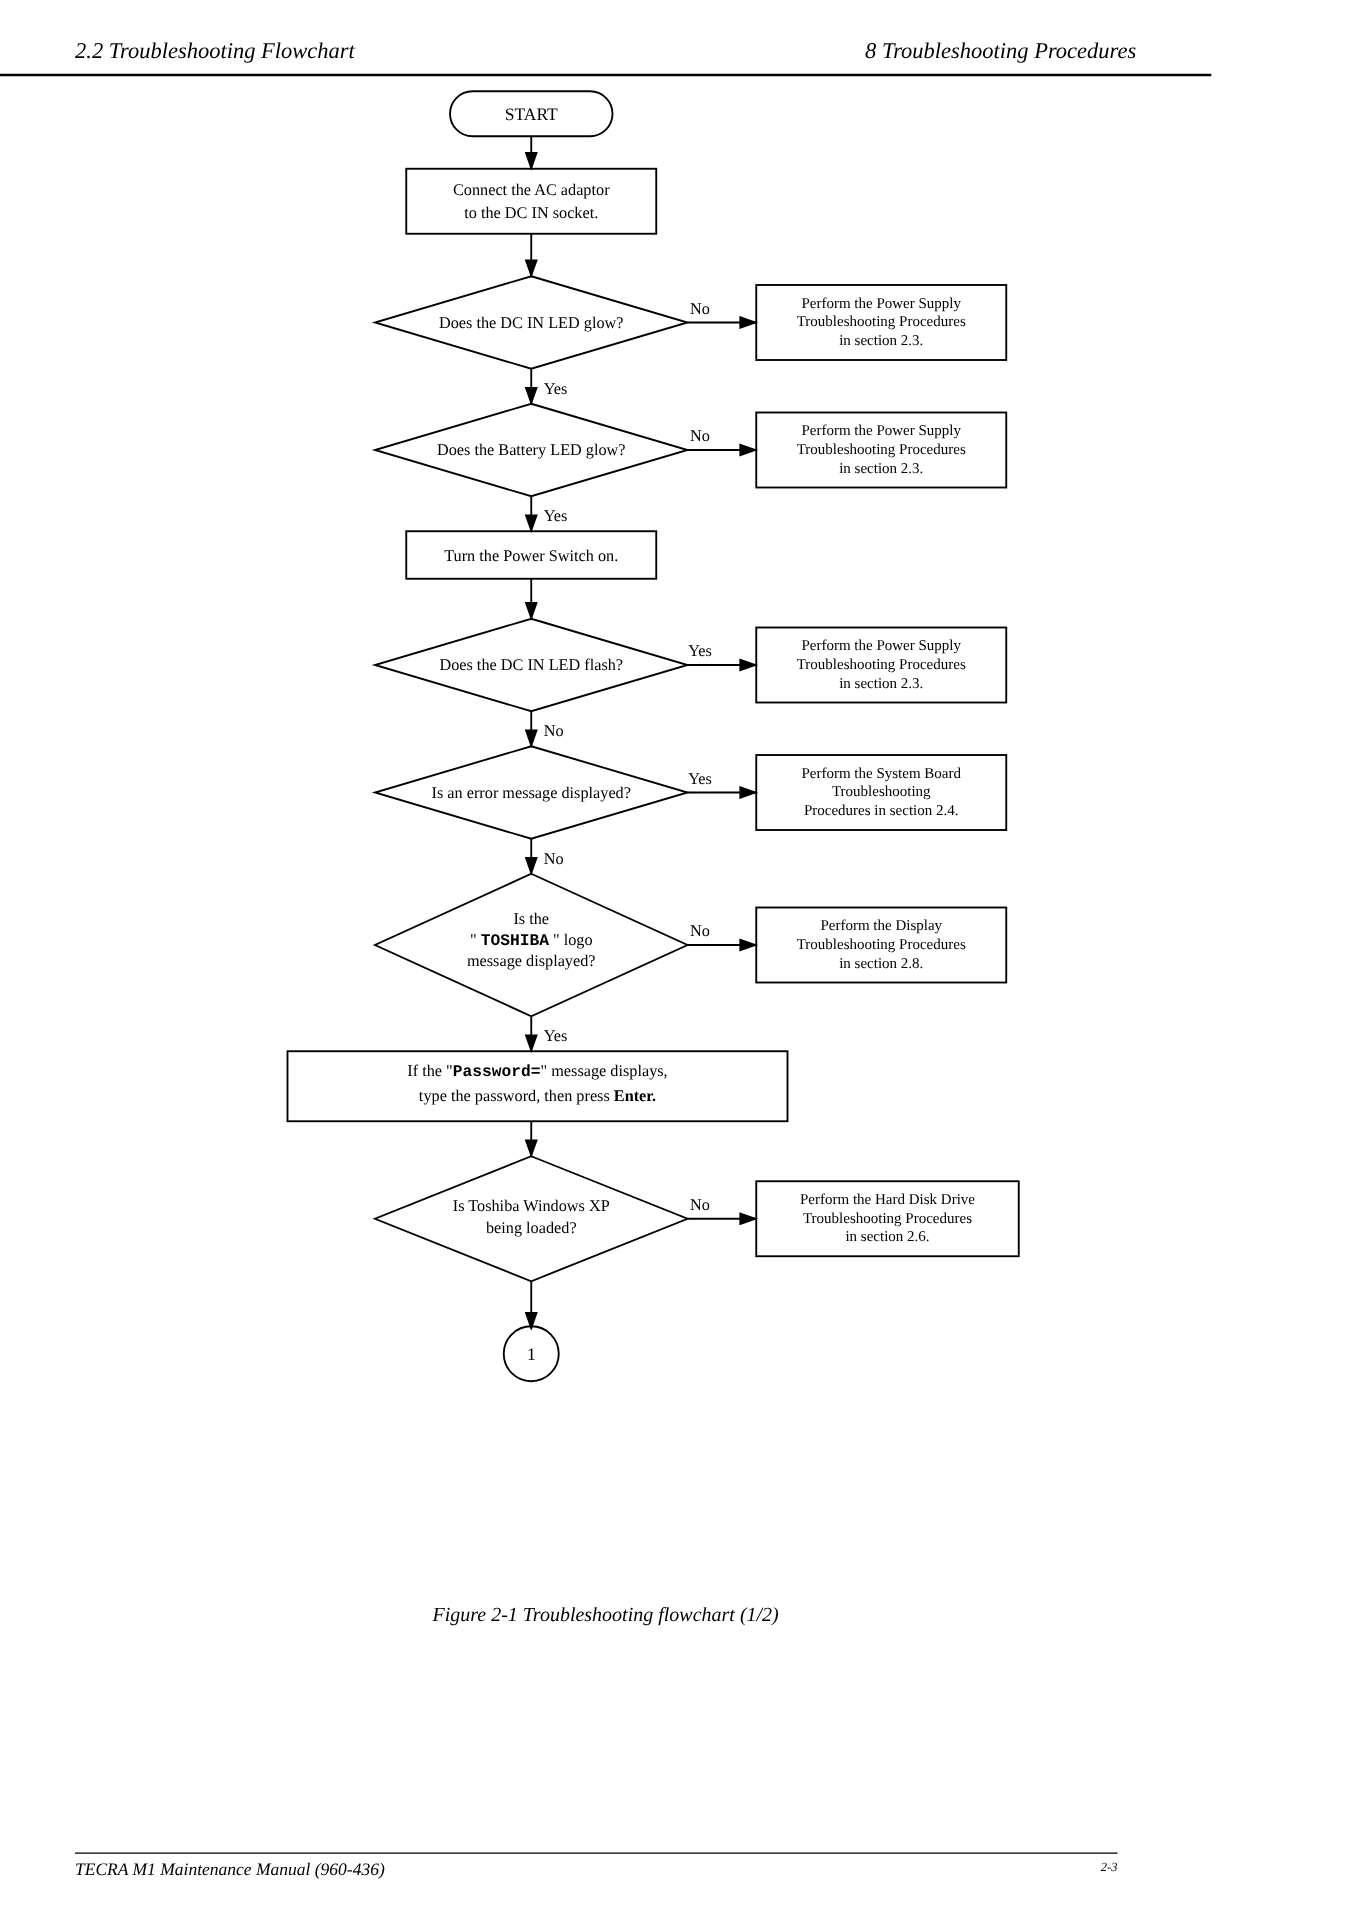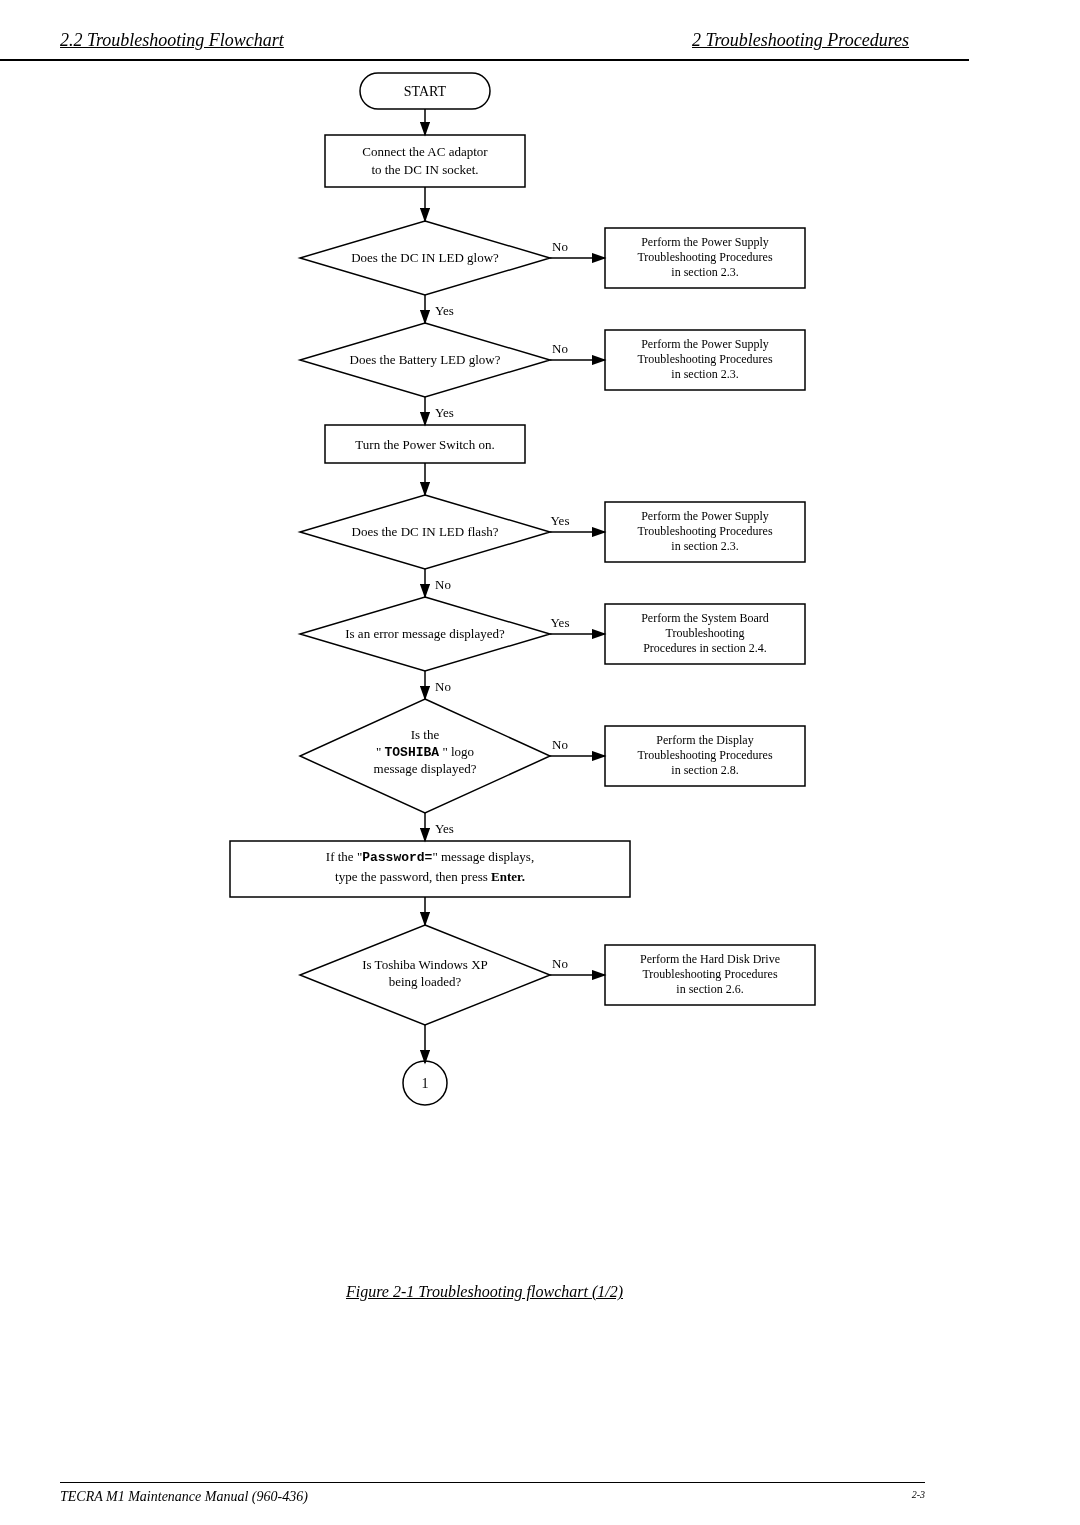--- a/index.html
+++ b/index.html
@@ -10,21 +10,20 @@
       font-family: 'Times New Roman', Times, serif;
       position: relative;
       overflow: hidden;
     }
 
     .page-container {
       width: 969px;
       height: 1525px;
       position: relative;
       padding: 0;
-      text-decoration: underline;
     }
 
     
     .header {
       display: flex;
       justify-content: space-between;
       align-items: flex-end;
       padding: 30px 60px 8px 60px;
       border-bottom: 2px solid #000;
     }
@@ -35,21 +34,21 @@
     .header-right {
       font-style: italic;
       font-size: 18px;
     }
 
     
     .footer {
       position: absolute;
       bottom: 20px;
       left: 60px;
-      right: 44px;
+      right: 75px;
       display: flex;
       justify-content: space-between;
       border-top: 1px solid #000;
       padding-top: 6px;
     }
     .footer-left {
       font-style: italic;
       font-size: 14px;
     }
     .footer-right {
@@ -82,21 +81,21 @@
       font-family: 'Times New Roman', Times, serif;
     }
   </style>
 </head>
 <body>
 
 <div class="page-container">
 
   <div class="header">
     <span class="header-left">2.2 Troubleshooting Flowchart</span>
-    <span class="header-right">2  Troubleshooting Procedures</span>
+    <span class="header-right">8  Troubleshooting Procedures</span>
   </div>
 
   <div class="content">
     <div class="flowchart-container">
 
       
       <svg width="900" height="1200" viewBox="0 0 900 1200">
 
         <defs>
           <marker id="arrowhead" markerWidth="10" markerHeight="7" refX="9" refY="3.5" orient="auto">

